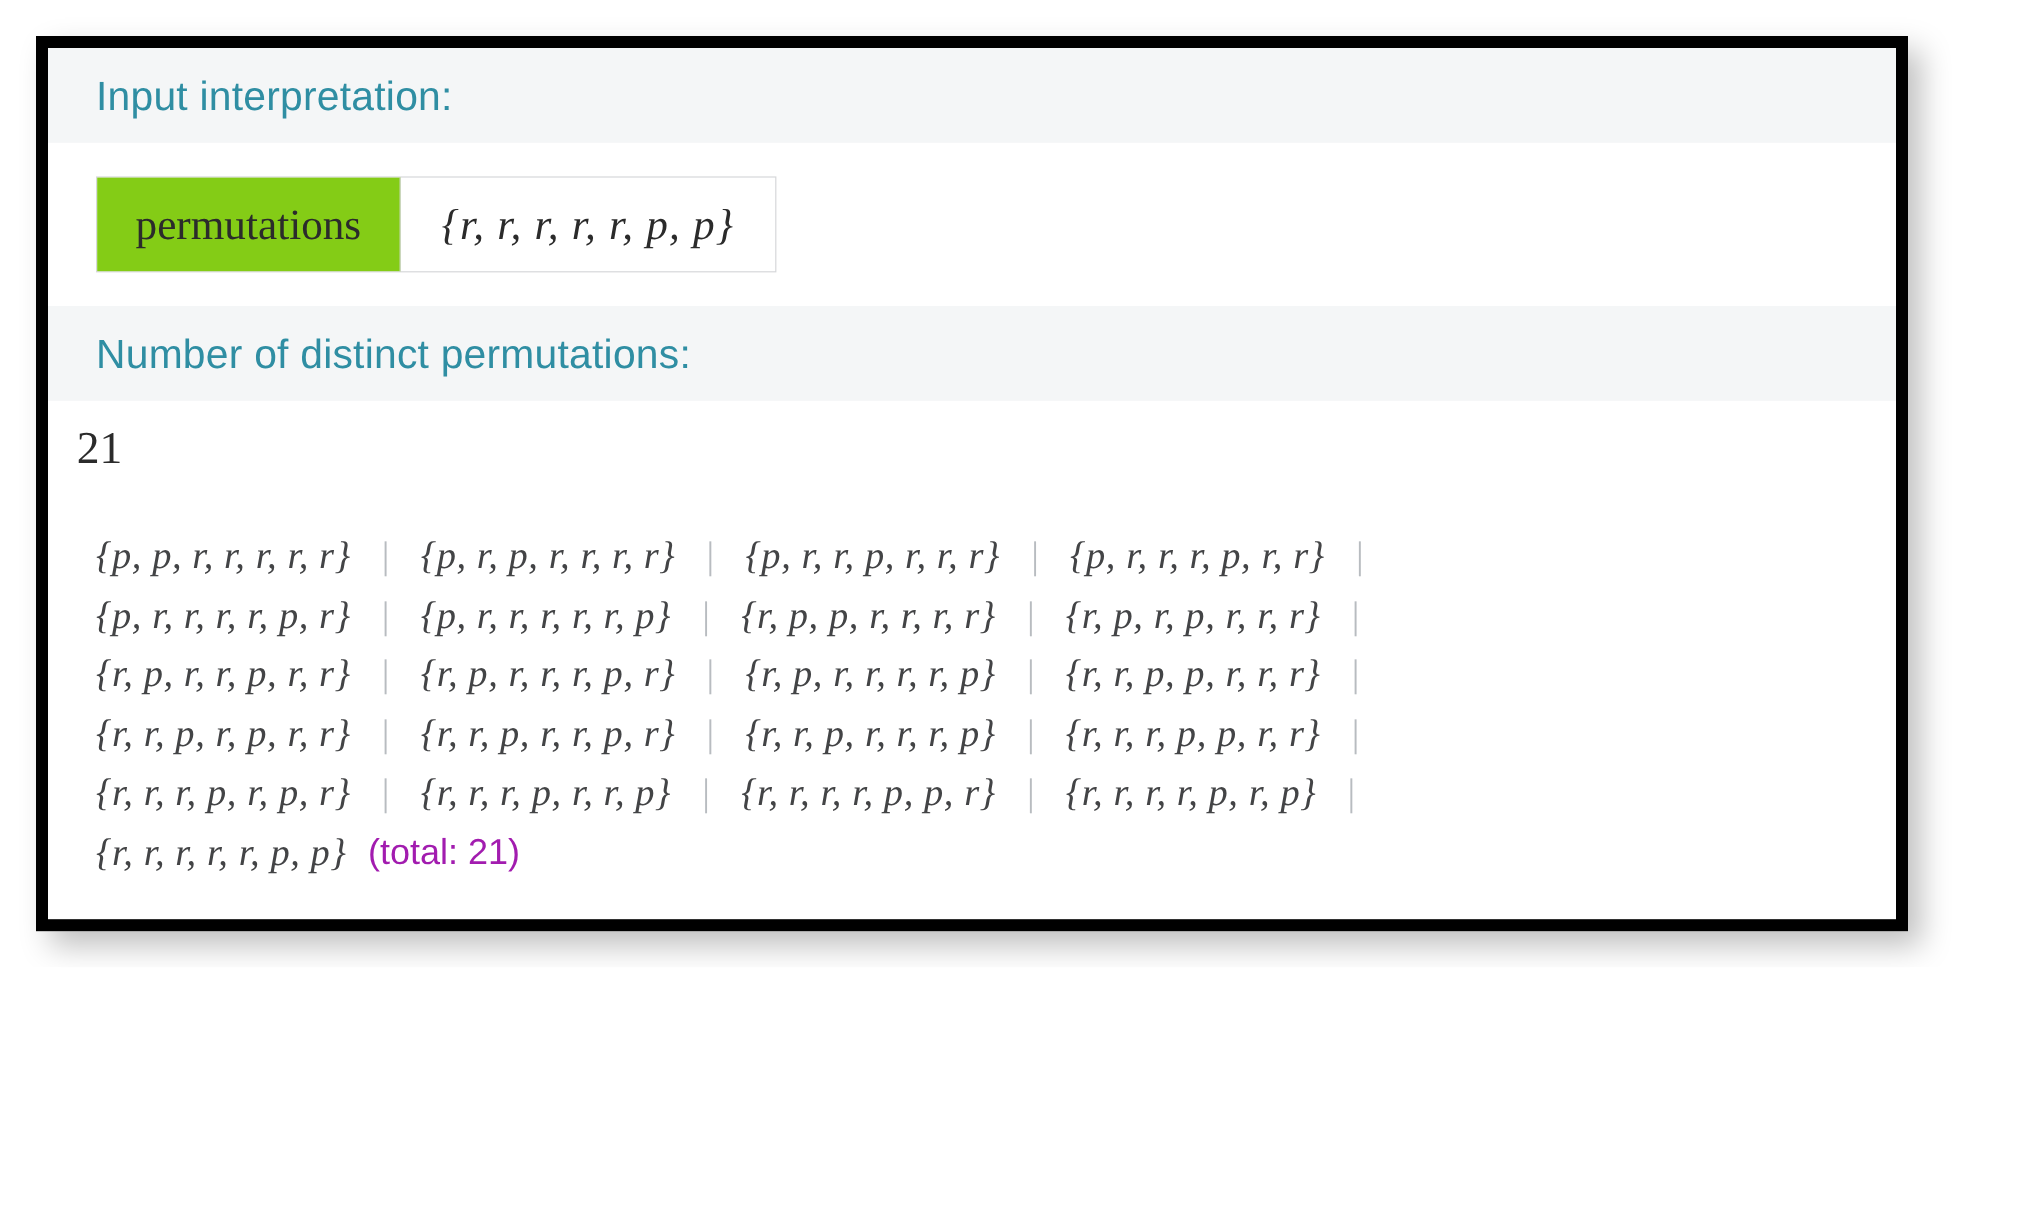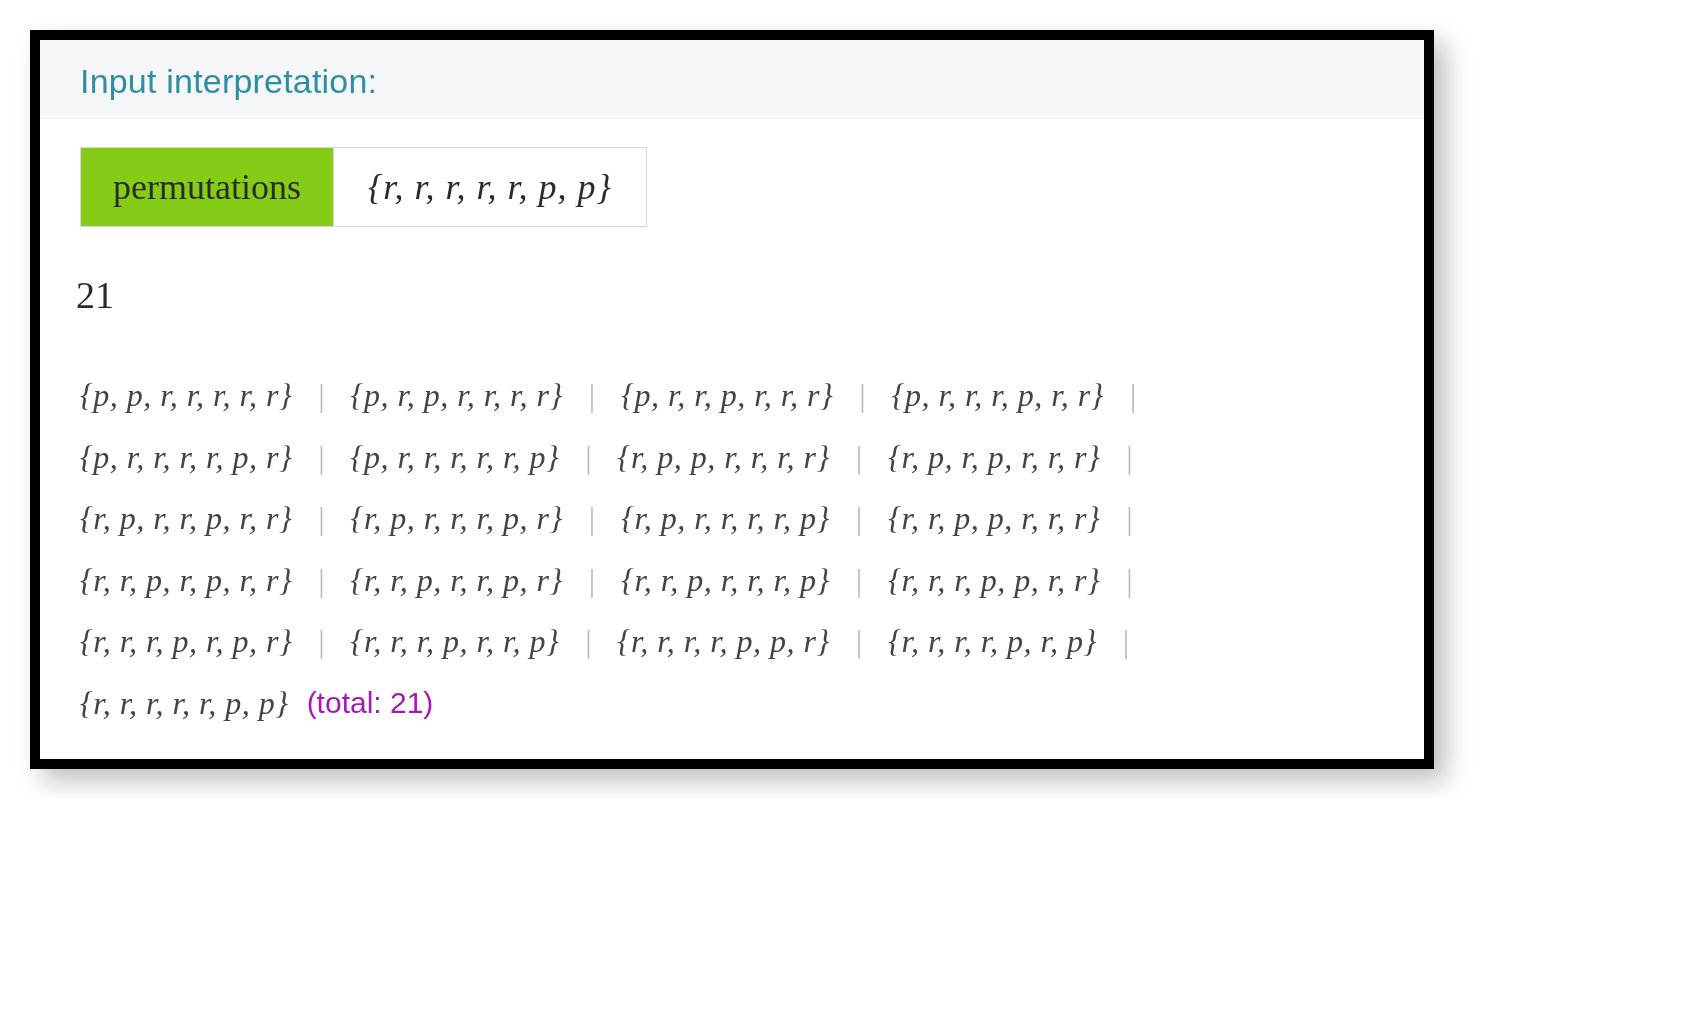--- a/index.html
+++ b/index.html
@@ -8,21 +8,21 @@
     background: #ffffff;
     font-family: "Helvetica Neue", Arial, sans-serif;
   }
   .outer-wrap {
     padding: 30px;
   }
   .card {
     border: 10px solid #000;
     box-shadow: 12px 12px 24px rgba(0,0,0,0.25);
     background: #fff;
-    width: 1404px;
+    width: 1560px;
     box-sizing: border-box;
     padding: 0 0 20px 0;
     position: relative;
   }
   
   .card { filter: blur(0.6px); }
 
   .section-header {
     background: #f4f6f7;
     color: #2f8ea3;
@@ -50,37 +50,36 @@
     font-family: "Georgia", "Times New Roman", serif;
     font-size: 36px;
     font-style: italic;
     color: #2b2b2b;
     letter-spacing: 1px;
   }
   .count-value {
     font-family: "Georgia", "Times New Roman", serif;
     font-size: 38px;
     color: #2b2b2b;
-    padding: 18px 40px 24px 36px;
+    padding: 18px 40px 24px 24px;
   }
   .perm-grid {
     padding: 18px 40px 10px 40px;
     font-family: "Georgia", "Times New Roman", serif;
     font-size: 32px;
     color: #434446;
     line-height: 1.55;
   }
   .perm-row {
     white-space: nowrap;
   }
   .perm-item {
     display: inline-block;
     font-style: italic;
     letter-spacing: 0.5px;
-    margin-top: 12px;
   }
   .perm-sep {
     display: inline-block;
     color: #b8bcc0;
     font-style: normal;
     margin: 0 26px;
   }
   .total-note {
     display: inline-block;
     color: #a21caf;
@@ -97,20 +96,21 @@
 <div class="outer-wrap">
   <div class="card">
 
     <div class="section-header">Input interpretation:</div>
 
     <div class="input-row">
       <div class="input-label">permutations</div>
       <div class="input-set">{r, r, r, r, r, p, p}</div>
     </div>
 
+    <div class="section-header">Number of distinct permutations:</div>
 
     <div class="count-value">21</div>
 
 
     <div class="perm-grid" id="perm-grid">
         <div class="perm-row"><span class="perm-item">{p, p, r, r, r, r, r}</span><span class="perm-sep">|</span><span class="perm-item">{p, r, p, r, r, r, r}</span><span class="perm-sep">|</span><span class="perm-item">{p, r, r, p, r, r, r}</span><span class="perm-sep">|</span><span class="perm-item">{p, r, r, r, p, r, r}</span><span class="perm-sep">|</span></div>
         <div class="perm-row"><span class="perm-item">{p, r, r, r, r, p, r}</span><span class="perm-sep">|</span><span class="perm-item">{p, r, r, r, r, r, p}</span><span class="perm-sep">|</span><span class="perm-item">{r, p, p, r, r, r, r}</span><span class="perm-sep">|</span><span class="perm-item">{r, p, r, p, r, r, r}</span><span class="perm-sep">|</span></div>
         <div class="perm-row"><span class="perm-item">{r, p, r, r, p, r, r}</span><span class="perm-sep">|</span><span class="perm-item">{r, p, r, r, r, p, r}</span><span class="perm-sep">|</span><span class="perm-item">{r, p, r, r, r, r, p}</span><span class="perm-sep">|</span><span class="perm-item">{r, r, p, p, r, r, r}</span><span class="perm-sep">|</span></div>
         <div class="perm-row"><span class="perm-item">{r, r, p, r, p, r, r}</span><span class="perm-sep">|</span><span class="perm-item">{r, r, p, r, r, p, r}</span><span class="perm-sep">|</span><span class="perm-item">{r, r, p, r, r, r, p}</span><span class="perm-sep">|</span><span class="perm-item">{r, r, r, p, p, r, r}</span><span class="perm-sep">|</span></div>
         <div class="perm-row"><span class="perm-item">{r, r, r, p, r, p, r}</span><span class="perm-sep">|</span><span class="perm-item">{r, r, r, p, r, r, p}</span><span class="perm-sep">|</span><span class="perm-item">{r, r, r, r, p, p, r}</span><span class="perm-sep">|</span><span class="perm-item">{r, r, r, r, p, r, p}</span><span class="perm-sep">|</span></div>

